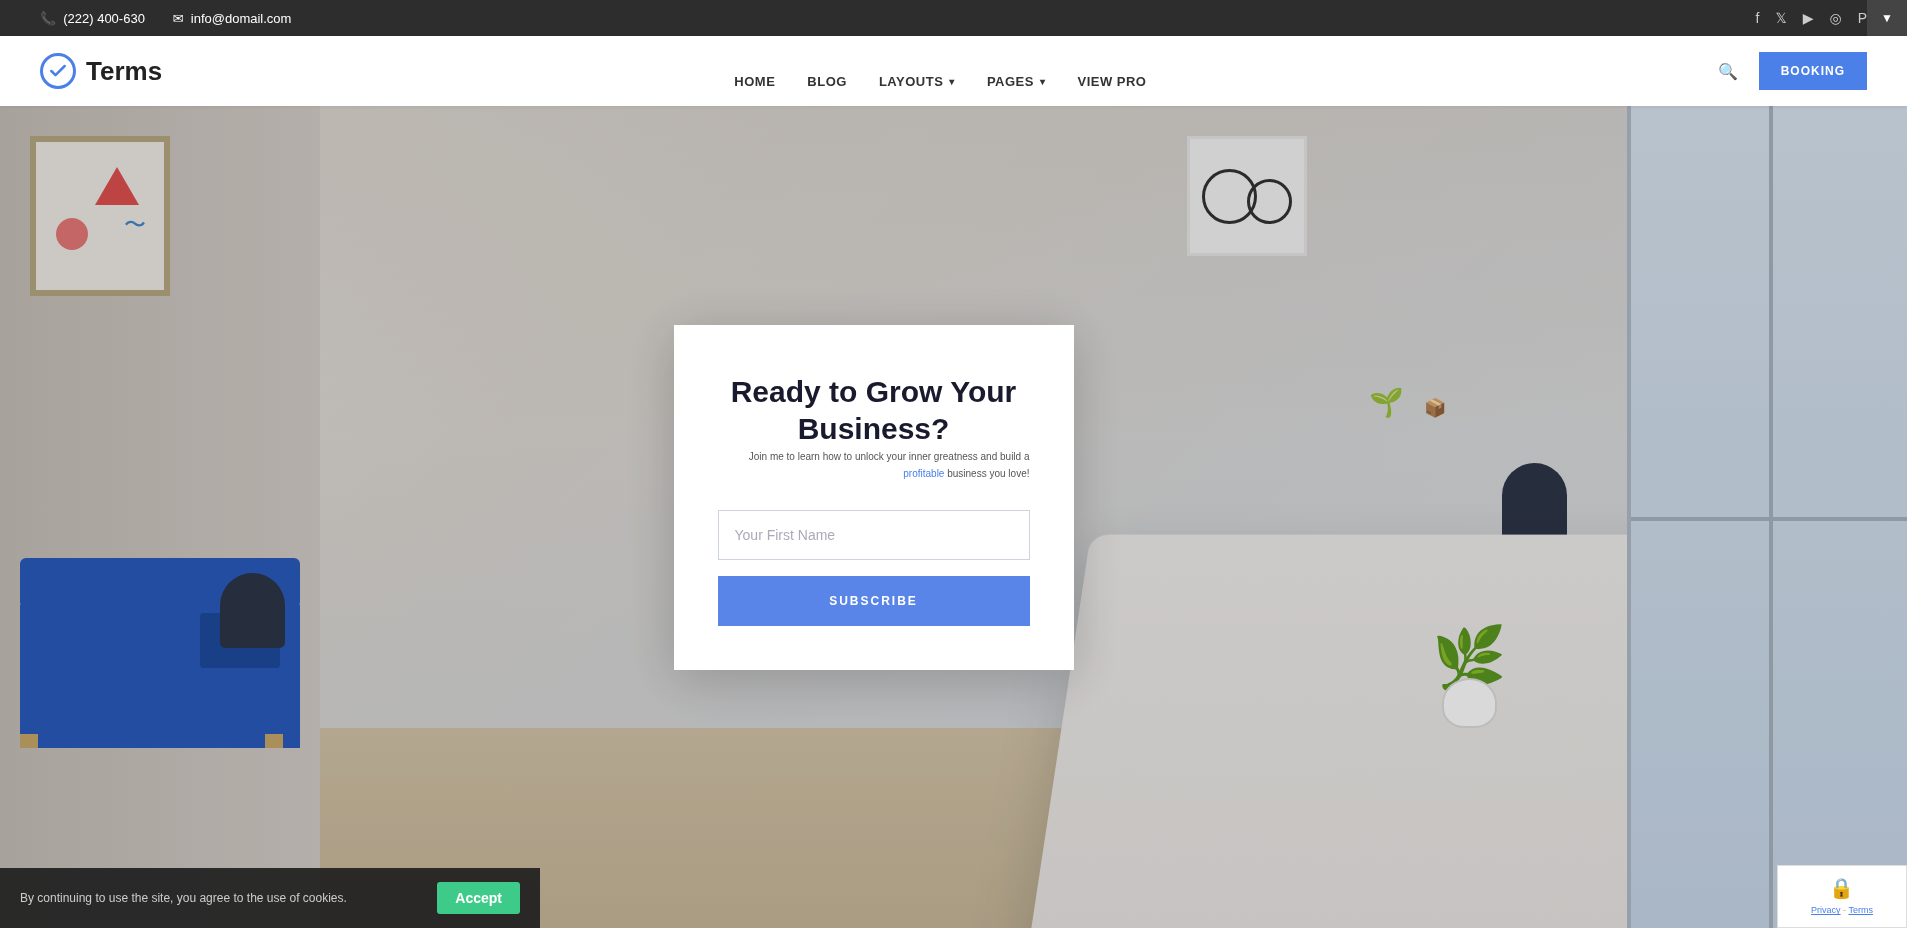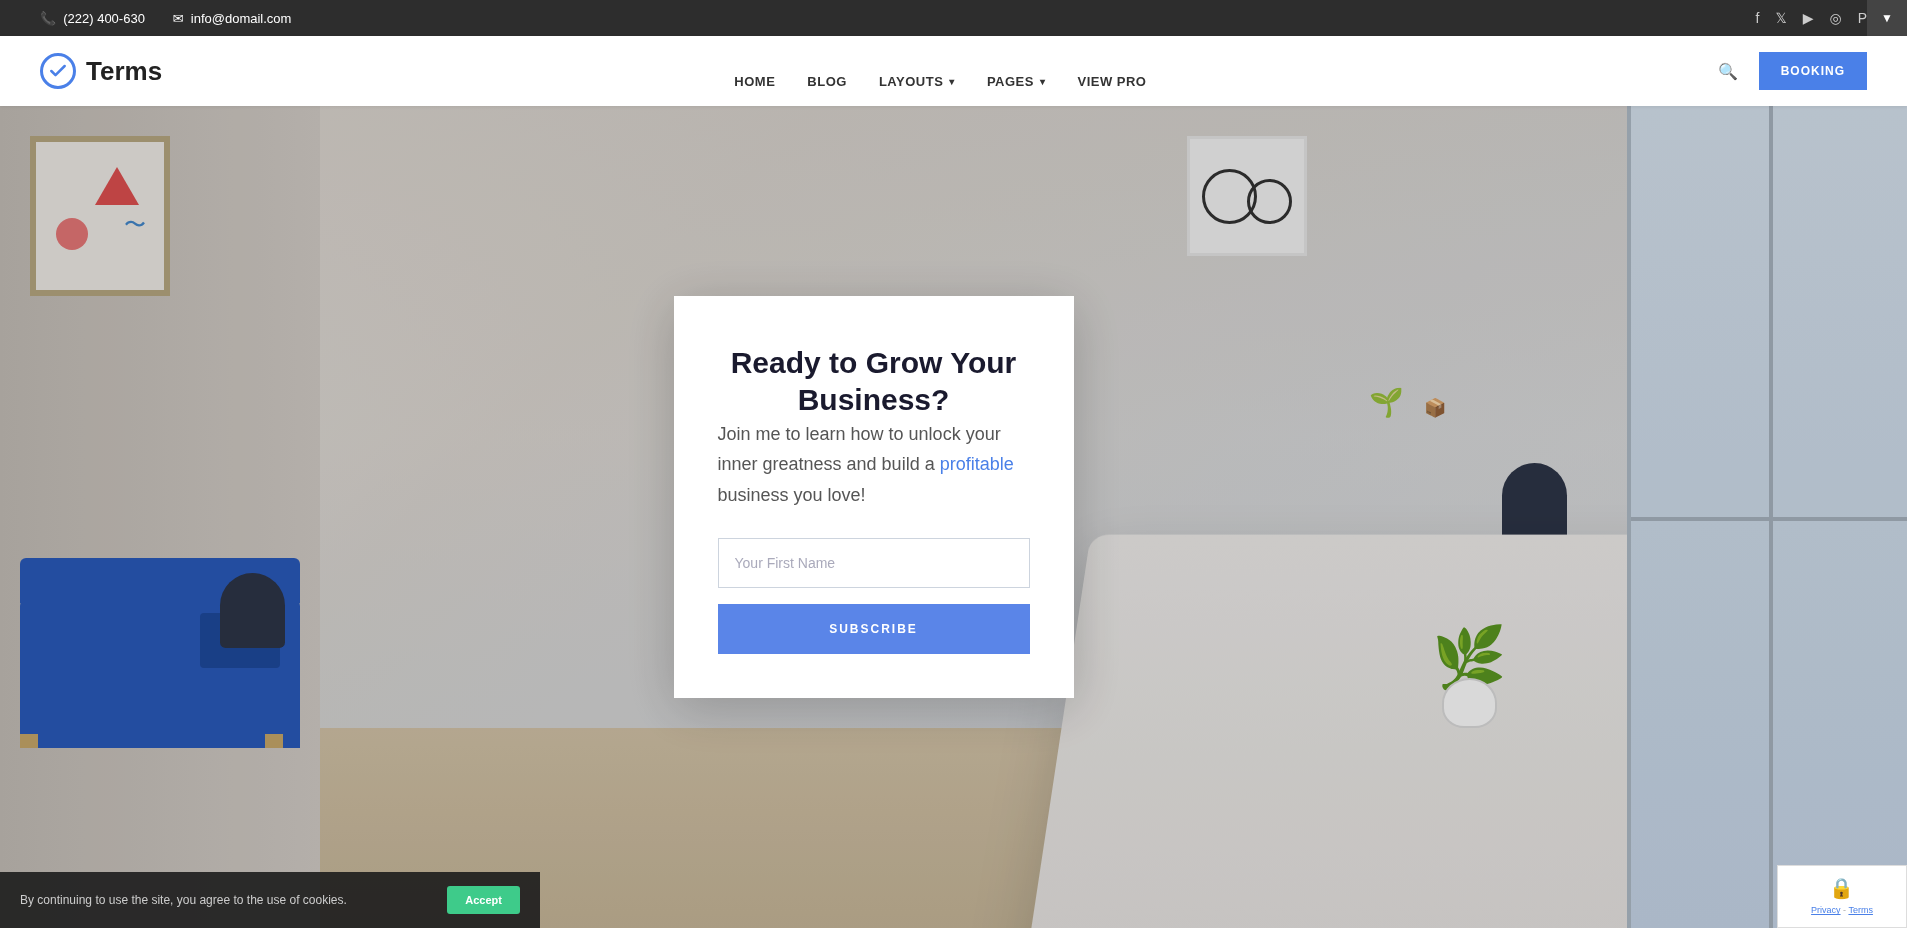--- a/index.html
+++ b/index.html
@@ -227,23 +227,23 @@
       top: -20px;
     }
     .popup-title {
       font-size: 30px;
       font-weight: 800;
       color: #1a1a2e;
       text-align: center;
       line-height: 1.25;
     }
     .popup-desc {
-      font-size: 18px;
+      font-size: 10px;
       color: #555;
-      text-align: left;
+      text-align: right;
       line-height: 1.7;
       margin-bottom: 28px;
     }
     .popup-desc em { font-style: normal; color: #4a80e8; font-weight: 500; }
     .popup-input {
       width: 100%;
       height: 50px;
       border: 1.5px solid #cdd4de;
       padding: 16px 16px;
       font-size: 14px;
@@ -281,21 +281,21 @@
       align-items: center;
       justify-content: space-between;
       z-index: 1000;
     }
     .cookie-text { flex: 1; margin-right: 16px; line-height: 1.4; }
     .cookie-accept {
       background: #3ecb8a;
       color: #fff;
       border: none;
       padding: 8px 18px;
-      font-size: 11px;
+      font-size: 14px;
       font-weight: 600;
       cursor: pointer;
       border-radius: 3px;
       white-space: nowrap;
     }
 
     
     .recaptcha-box {
       position: fixed;
       bottom: 0;

